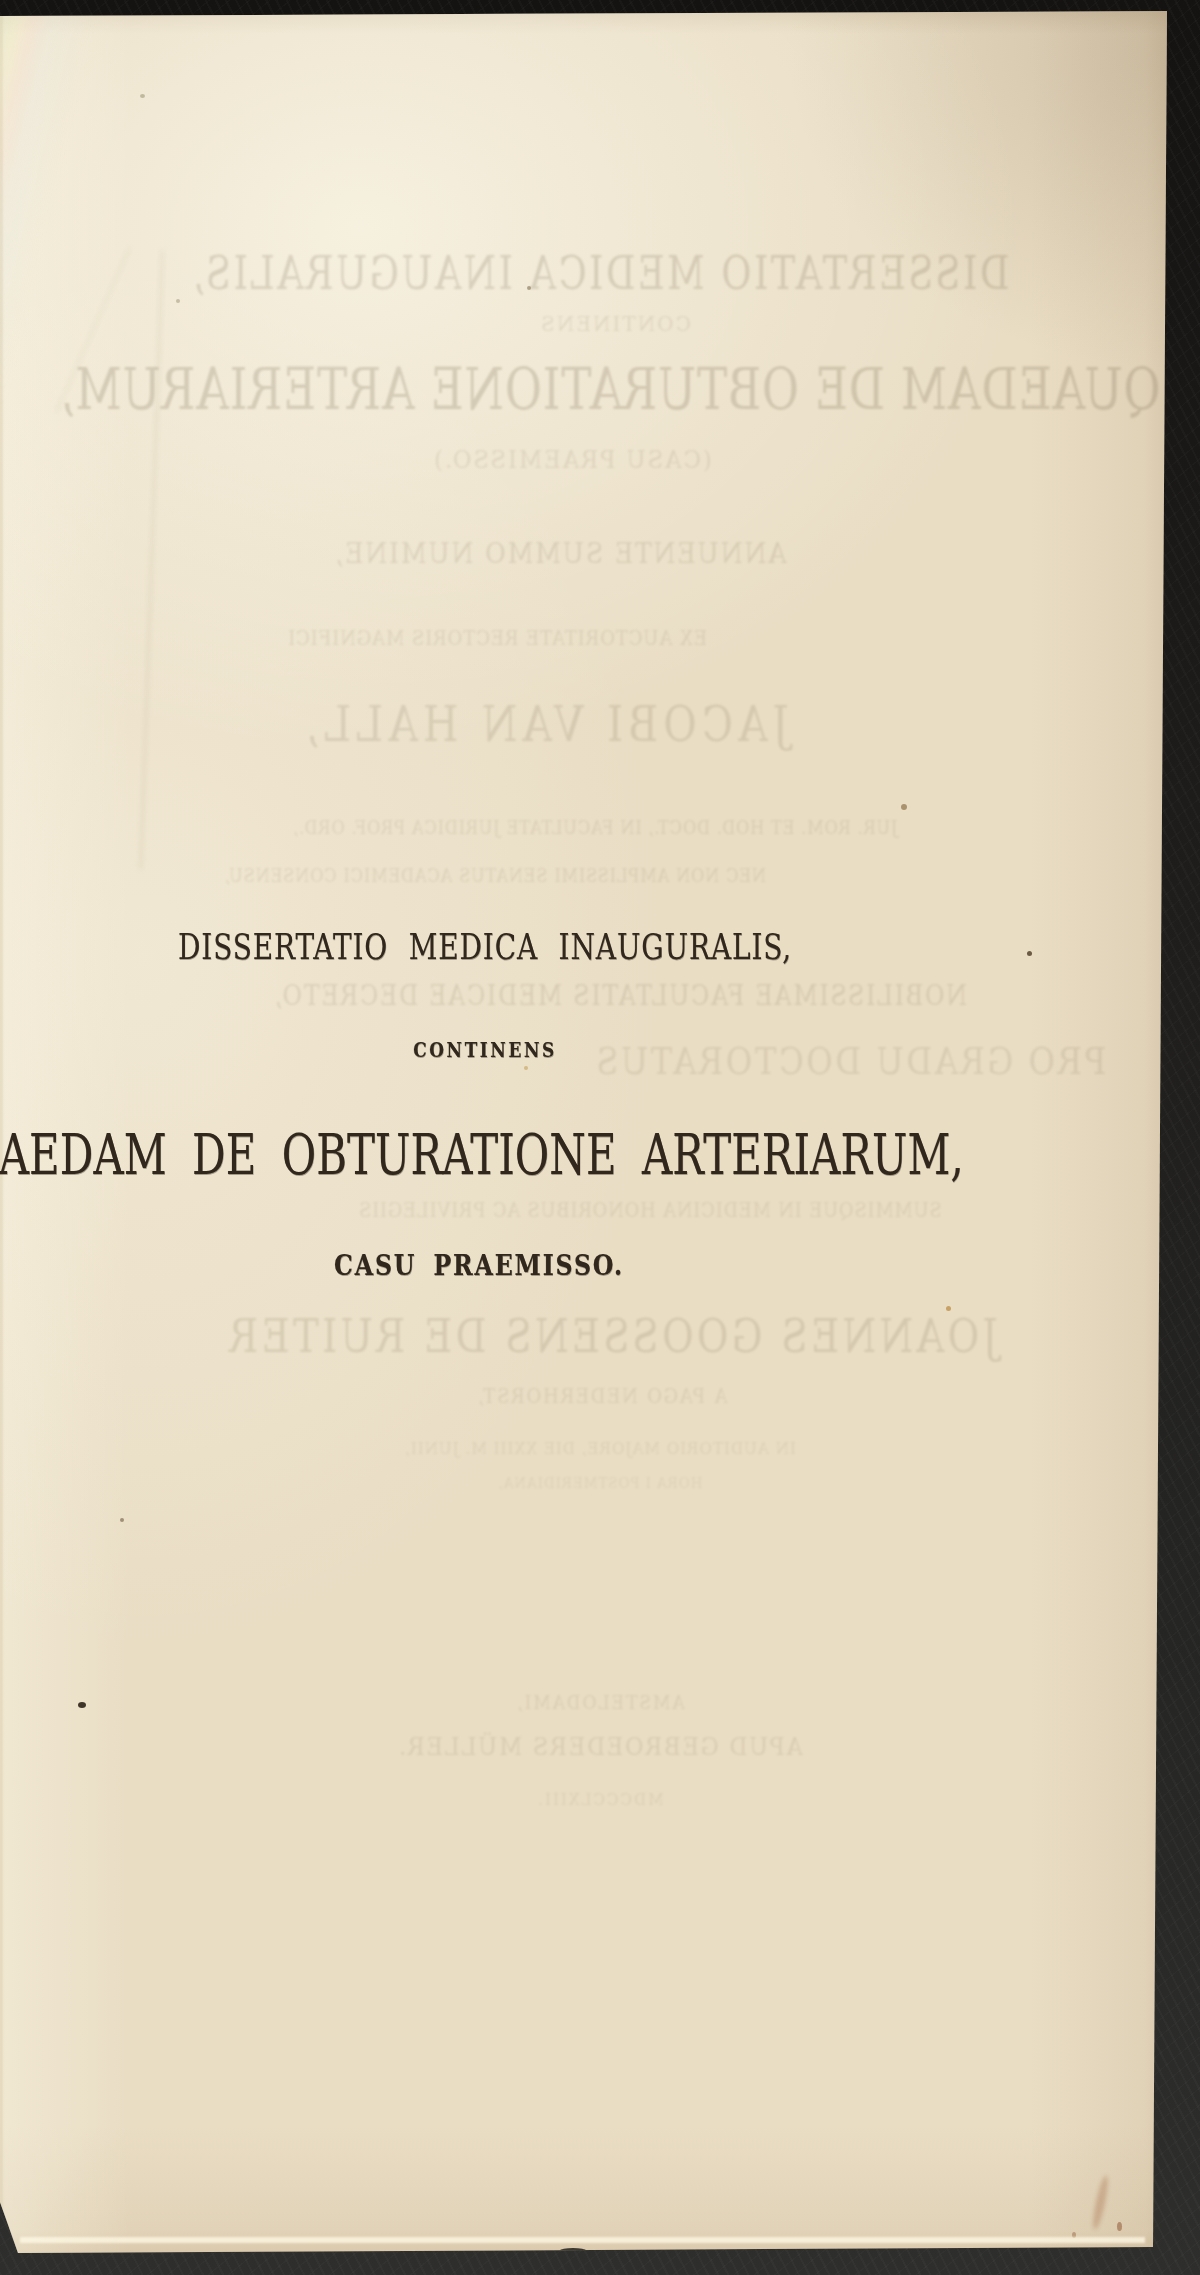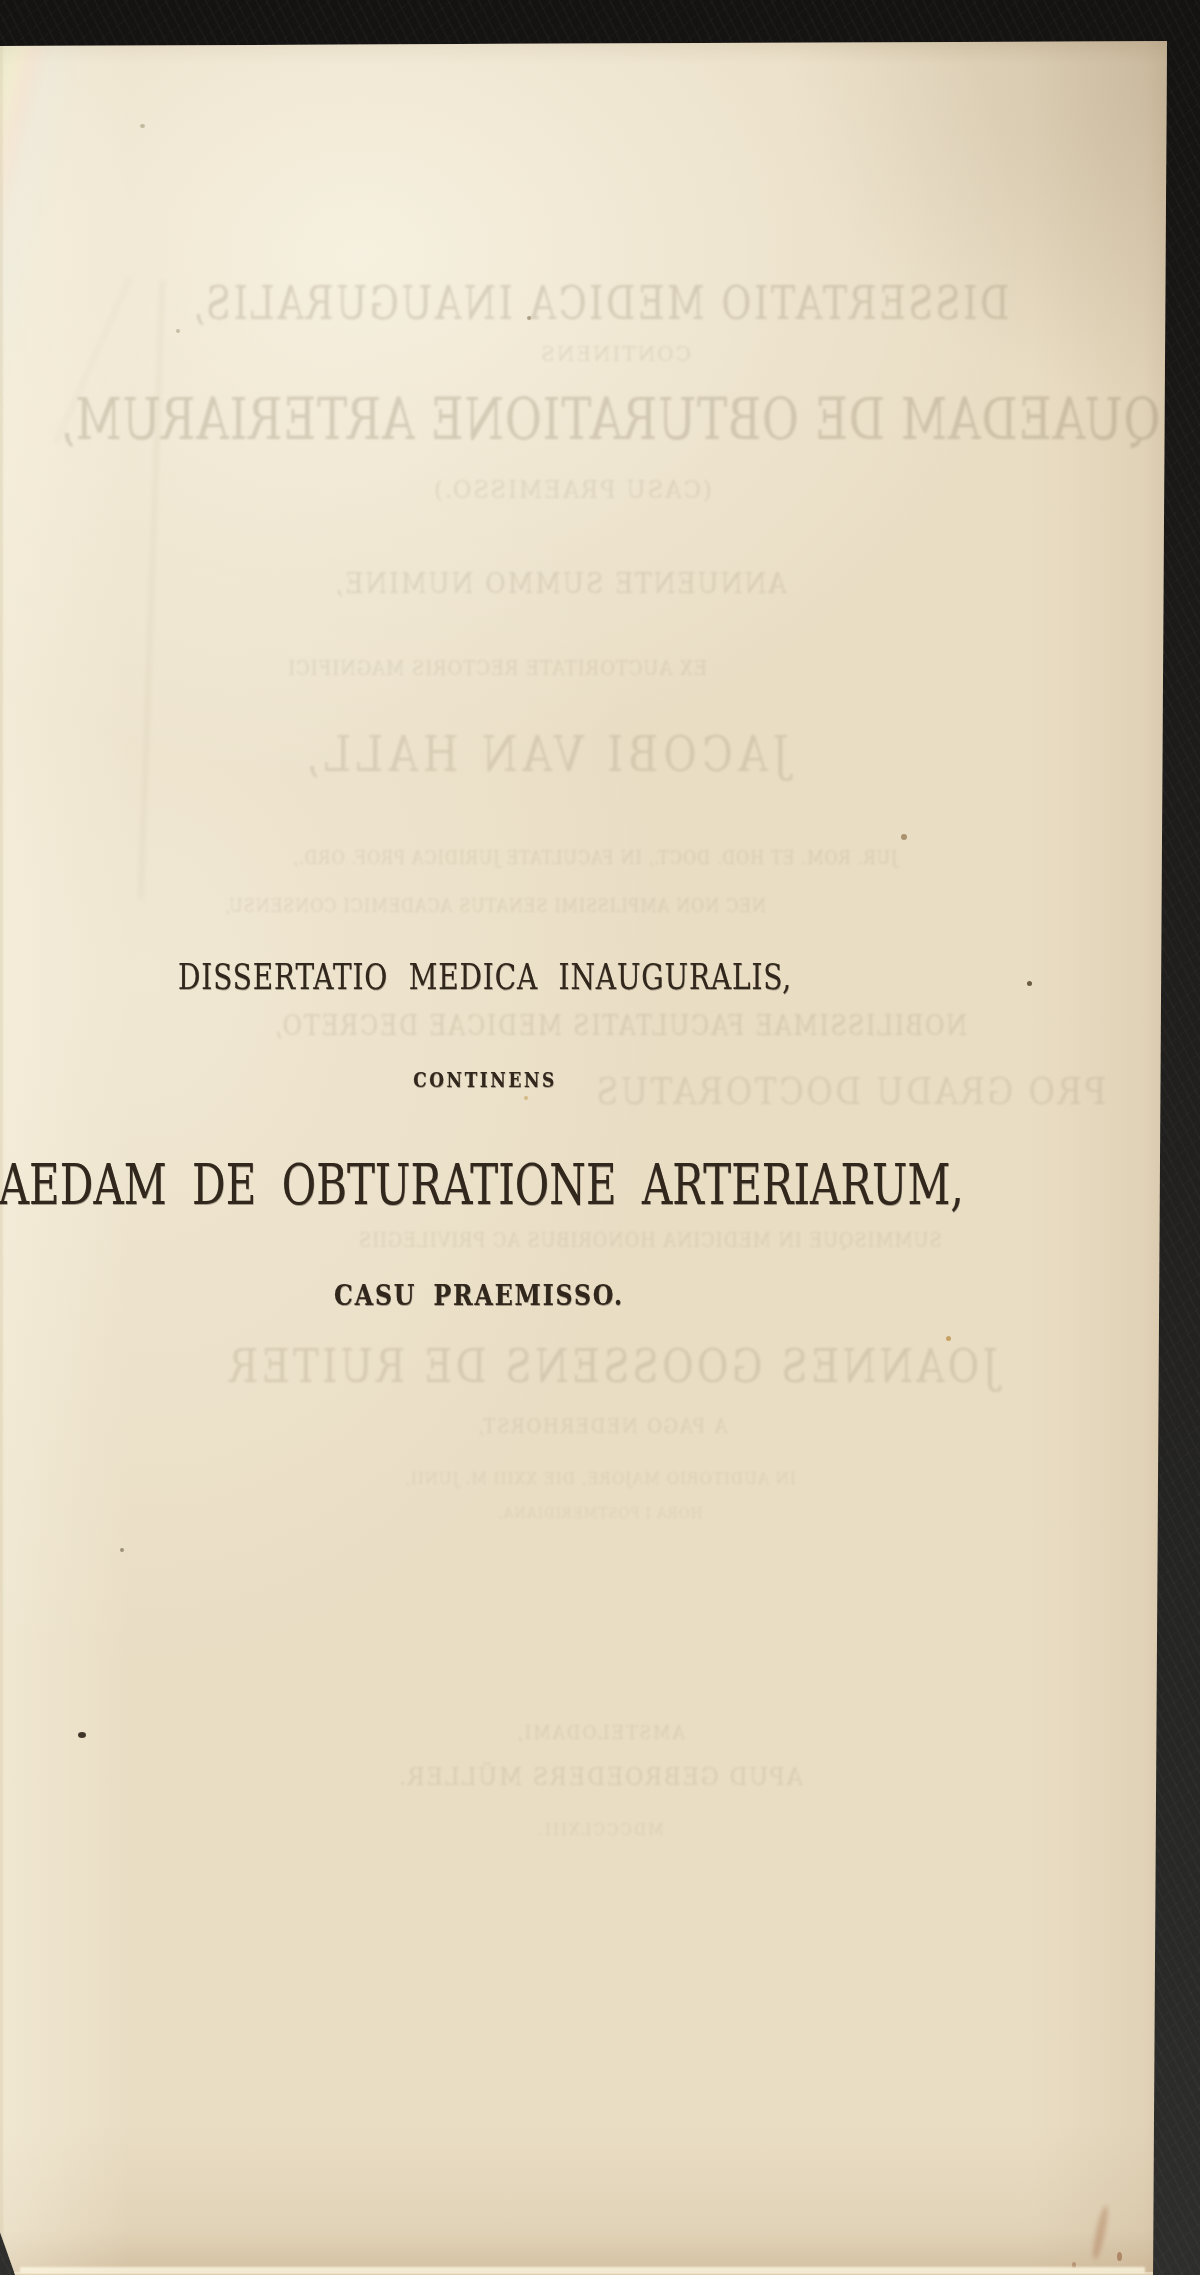--- a/index.html
+++ b/index.html
@@ -28,21 +28,20 @@
       radial-gradient(ellipse 600px 500px at 98% 2%, rgba(120,95,65,0.22), rgba(120,95,65,0) 65%),
       linear-gradient(to right, rgba(255,252,236,0.35) 0px, rgba(255,252,236,0) 130px),
       linear-gradient(to left, rgba(135,100,62,0.30) 0px, rgba(150,115,72,0.10) 55px, rgba(150,115,72,0) 170px),
       linear-gradient(to bottom, rgba(125,95,60,0.20) 0px, rgba(125,95,60,0) 34px),
       linear-gradient(to top, rgba(160,122,78,0.30) 0px, rgba(160,122,78,0.10) 45px, rgba(160,122,78,0) 150px);
     box-shadow:
       inset 0 3px 0 rgba(190,150,92,0.45),
       inset -4px 0 2px rgba(165,125,72,0.50),
       inset 3px 0 2px rgba(210,195,160,0.35),
       inset 0 -3px 1px rgba(247,238,215,0.65);
-    margin-top: 30px;
   }
   .sheen{
     position:absolute;left:0;top:14px;width:290px;height:560px;
     background:linear-gradient(103deg,
       rgba(168,212,150,0.20) 0px,
       rgba(238,240,168,0.17) 16px,
       rgba(250,198,188,0.15) 34px,
       rgba(210,230,245,0.10) 52px,
       rgba(255,255,255,0) 92px);
     filter:blur(5px);

